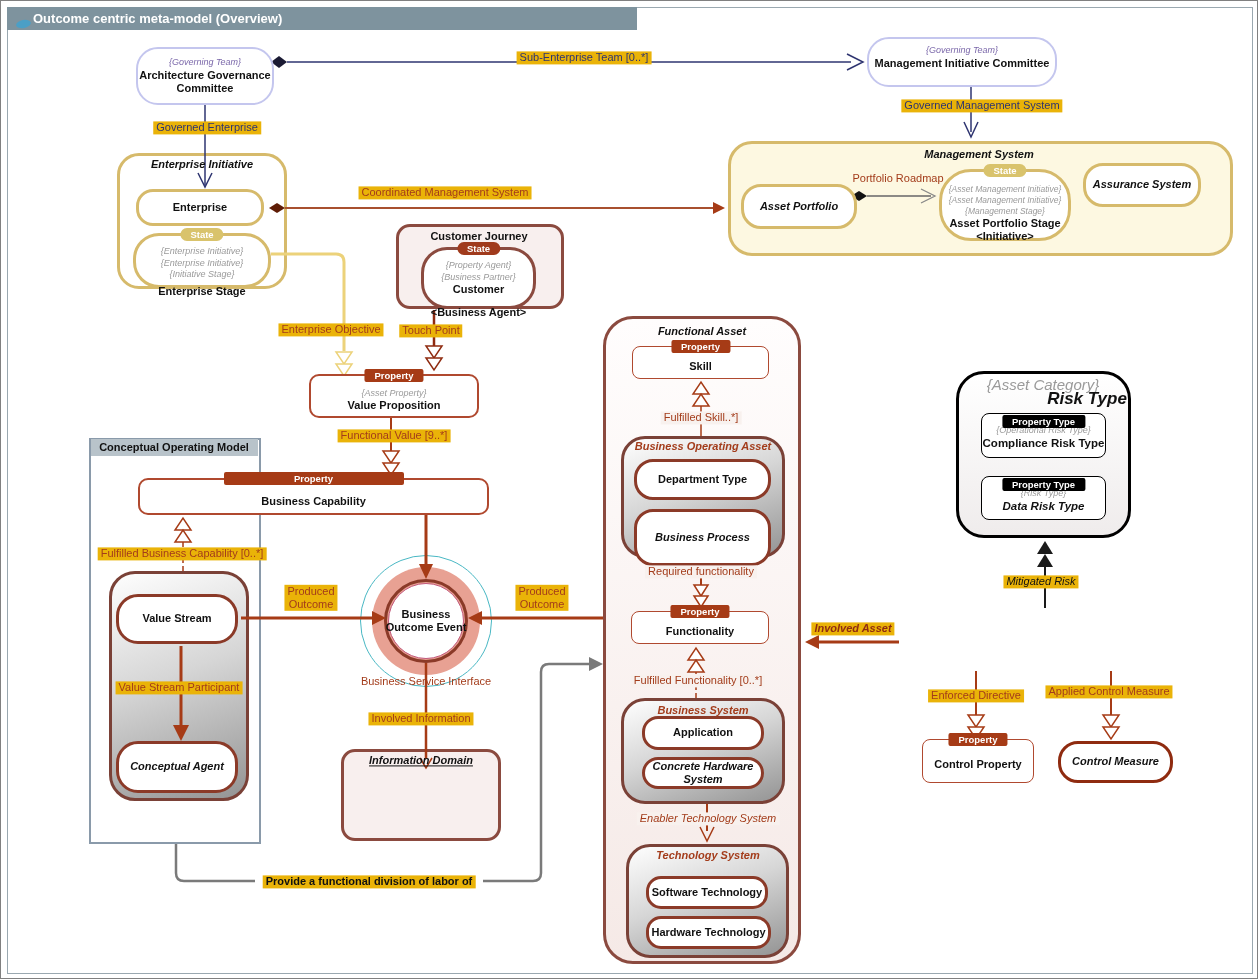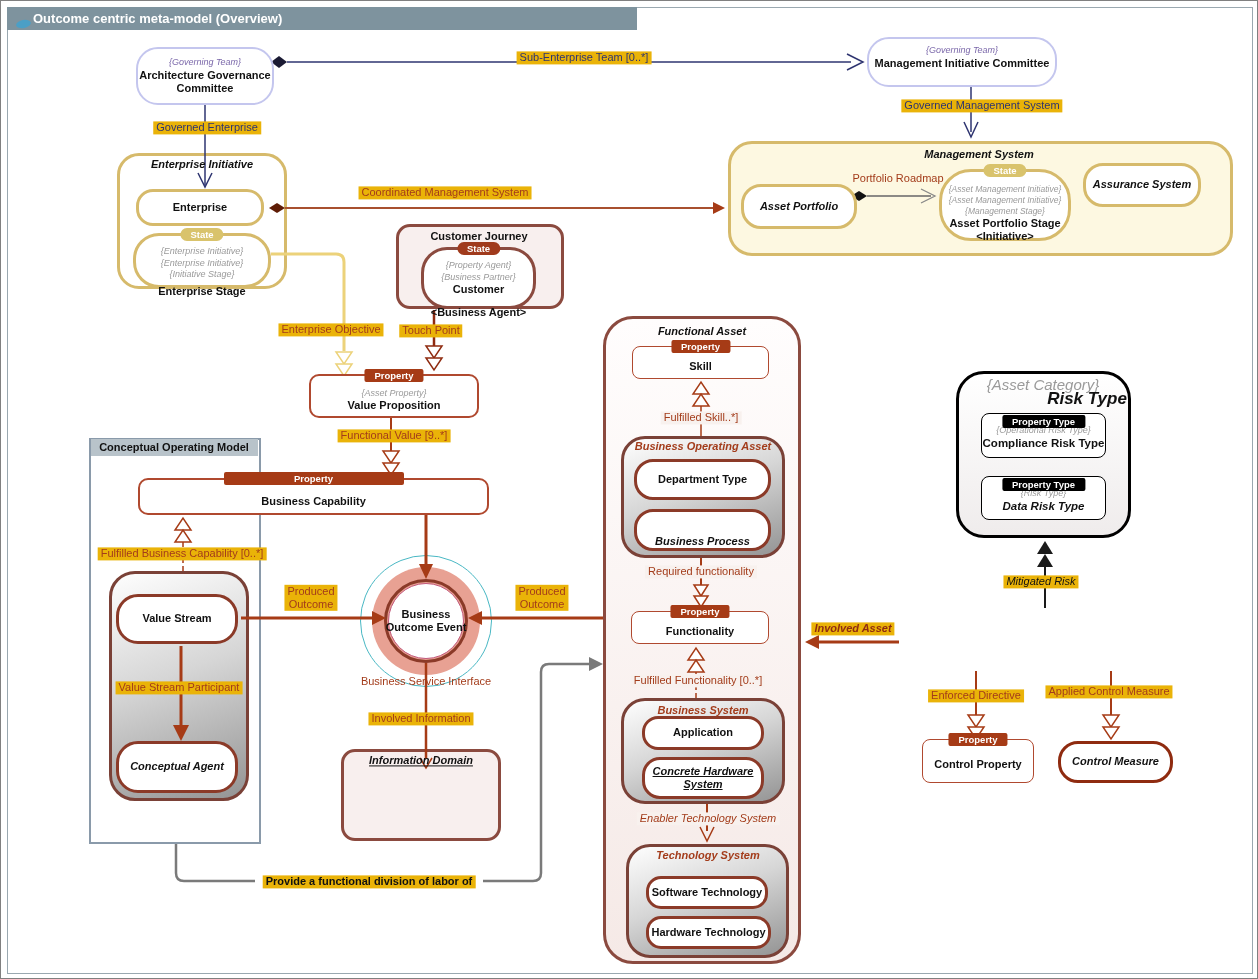--- a/index.html
+++ b/index.html
@@ -214,32 +214,32 @@
 
   <div class="lbl b i" style="left:701px;top:331px;">Functional Asset</div>
   <div class="nd" style="left:631px;top:345px;width:137px;height:33px;border:1.5px solid #b0492f;border-radius:8px;padding-top:8px;">
     <div class="tab prop" style="top:-7px;">Property</div>
     <div class="b">Skill</div>
   </div>
   <div class="lbl b i red" style="left:702px;top:446px;">Business Operating Asset</div>
   <div class="nd b" style="left:633px;top:458px;width:137px;height:41px;border:3px solid #8b3a28;border-radius:19px;">
     <div>Department Type</div>
   </div>
-  <div class="nd b i" style="left:633px;top:508px;width:137px;height:42px;border:3px solid #8b3a28;border-radius:19px;justify-content:flex-end;">
+  <div class="nd b i" style="left:633px;top:508px;width:137px;height:57px;border:3px solid #8b3a28;border-radius:19px;">
     <div>Business Process</div>
   </div>
   <div class="nd" style="left:630px;top:610px;width:138px;height:33px;border:1.5px solid #b0492f;border-radius:8px;padding-top:8px;">
     <div class="tab prop" style="top:-7px;">Property</div>
     <div class="b">Functionality</div>
   </div>
   <div class="lbl b i red" style="left:702px;top:710px;">Business System</div>
   <div class="nd b" style="left:641px;top:715px;width:122px;height:34px;border:3px solid #8b3a28;border-radius:16px;">
     <div>Application</div>
   </div>
-  <div class="nd b i" style="left:641px;top:756px;width:122px;height:42px;border:3px solid #8b3a28;border-radius:18px;text-decoration:underline;">
+  <div class="nd b i" style="left:641px;top:756px;width:122px;height:32px;border:3px solid #8b3a28;border-radius:18px;">
     <div>Concrete Hardware System</div>
   </div>
   <div class="lbl b i red" style="left:707px;top:855px;">Technology System</div>
   <div class="nd b" style="left:645px;top:875px;width:122px;height:33px;border:3px solid #8b3a28;border-radius:15px;">
     <div>Software Technology</div>
   </div>
   <div class="nd b" style="left:645px;top:915px;width:125px;height:33px;border:3px solid #8b3a28;border-radius:15px;">
     <div>Hardware Technology</div>
   </div>
 

